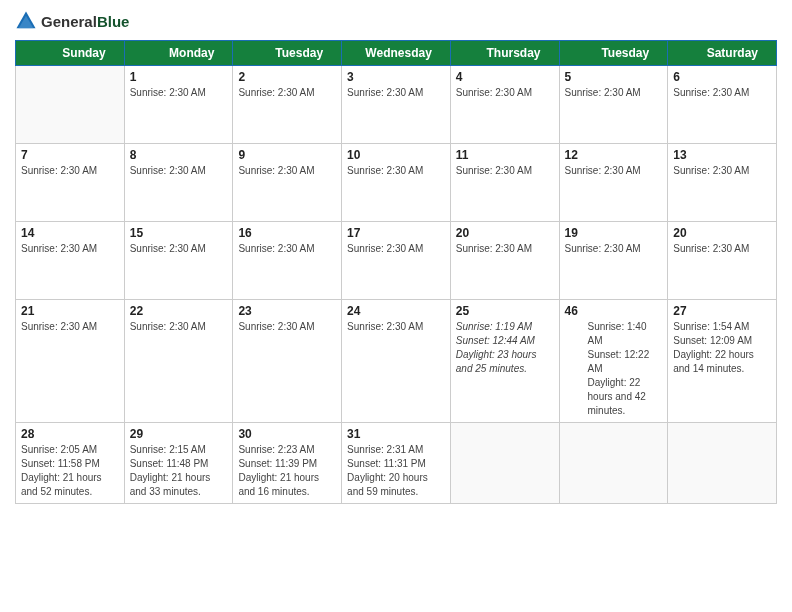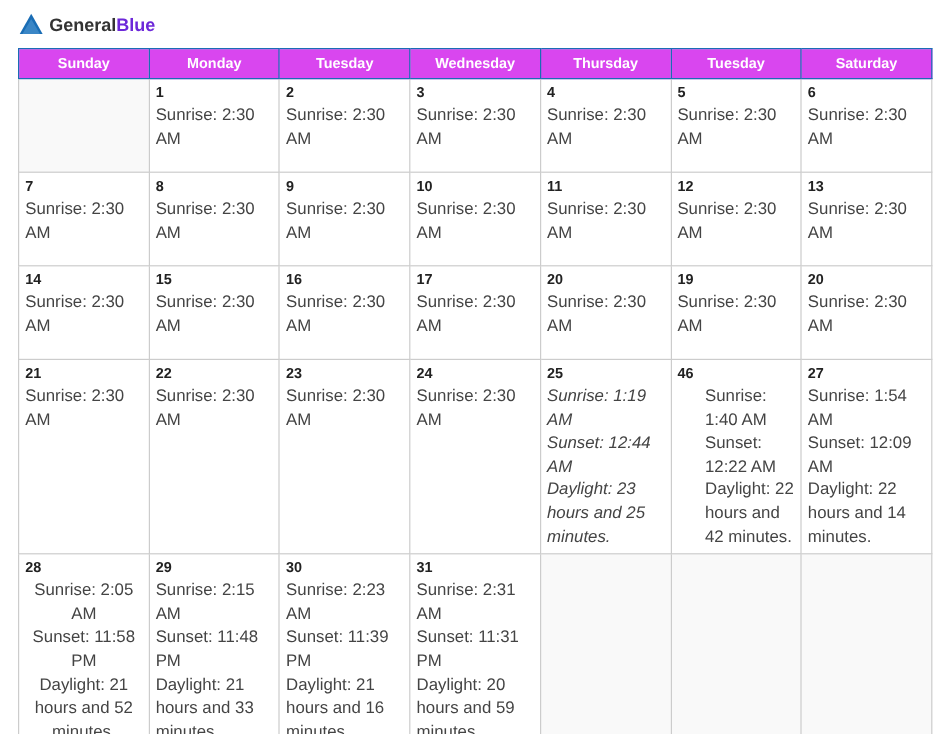--- a/index.html
+++ b/index.html
@@ -41,26 +41,26 @@
     }
     .location {
       font-size: 14px;
       color: #555;
     }
     .calendar {
       width: 100%;
       border-collapse: collapse;
     }
     .calendar th {
-      background-color: #d946ef;
+      background-color: #15803d;
       color: #fff;
       font-size: 12px;
       font-weight: bold;
-      padding: 5px 6px;
-      text-align: center;
+      padding: 5px 18px;
+      text-align: right;
       border: 1px solid #1a6db5;
     }
     .calendar td {
       border: 1px solid #ccc;
       vertical-align: top;
       padding: 4px 5px;
       width: calc(100% / 7);
       height: 78px;
       font-size: 11px;
     }
@@ -68,37 +68,37 @@
       background: #f9f9f9;
     }
     .day-number {
       font-size: 12px;
       font-weight: bold;
       color: #222;
       display: block;
       margin-bottom: 2px;
     }
     .day-info {
-      font-size: 14px;
+      font-size: 10px;
       color: #444;
       line-height: 1.4;
     }
   </style>
 </head>
 <body>
 
 <div class="page">
   <div class="header">
     <div class="logo">
       <svg class="logo-icon" viewBox="0 0 30 30">
         <polygon points="15,2 28,25 2,25" fill="#1a6db5"></polygon>
         <polygon points="15,8 25,25 5,25" fill="#5aa0d8" opacity="0.5"></polygon>
       </svg>
       <div>
-        <div style="font-size:15px;font-weight:bold;color:#333;">General<span style="color:#6d28d9;text-align:right;">Blue</span></div>
+        <div style="font-size:15px;font-weight:bold;color:#333;">General<span style="color:#14532d;text-align:right;">Blue</span></div>
       </div>
     </div>
     <div class="title-block">
       <div class="month-year"></div>
       <div class="location"></div>
     </div>
   </div>
 
   <table class="calendar">
     <thead>
@@ -232,21 +232,21 @@
           <td>
             <span class="day-number">27</span>
             <div class="day-info" style="white-space: pre-line;">Sunrise: 1:54 AM
 Sunset: 12:09 AM
 Daylight: 22 hours and 14 minutes.</div>
           </td>
         </tr>
         <tr>
           <td>
             <span class="day-number">28</span>
-            <div class="day-info" style="white-space: pre-line; text-align: center;">Sunrise: 2:05 AM
+            <div class="day-info" style="white-space: pre-line;">Sunrise: 2:05 AM
 Sunset: 11:58 PM
 Daylight: 21 hours and 52 minutes.</div>
           </td>
           <td>
             <span class="day-number">29</span>
             <div class="day-info" style="white-space: pre-line;">Sunrise: 2:15 AM
 Sunset: 11:48 PM
 Daylight: 21 hours and 33 minutes.</div>
           </td>
           <td>

